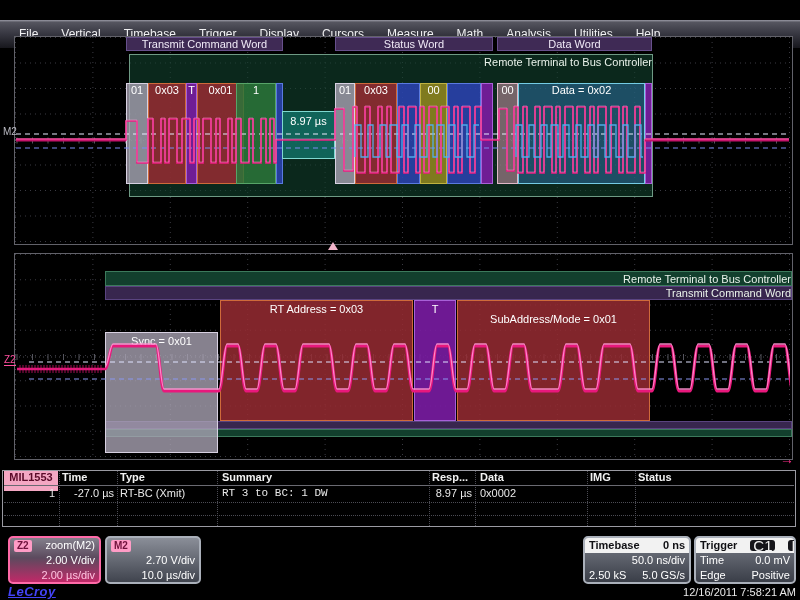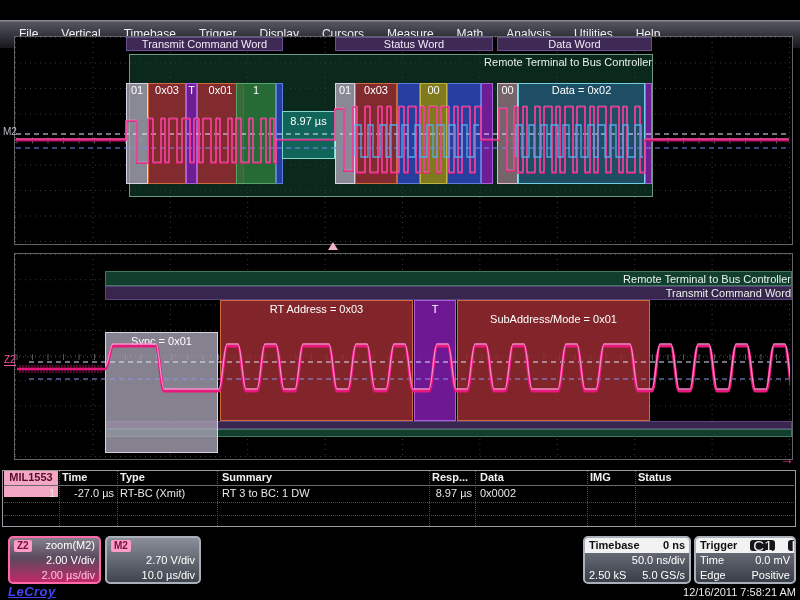--- a/index.html
+++ b/index.html
@@ -32,21 +32,21 @@
   .f-pinkgray{background:rgba(205,150,170,.55);border-color:#e0b8c8;}
   .f-datablue{background:rgba(45,110,160,.55);border-color:#74cce4;}
   .band{position:absolute;box-sizing:border-box;z-index:1;}
   
   #dtable{position:absolute;left:2px;top:470px;width:794px;height:57px;background:#000;
           border:1px solid #9a9aa2;box-sizing:border-box;}
   .th{position:absolute;top:0;height:13px;line-height:13px;color:#f2f2f2;font-size:11px;font-weight:bold;white-space:nowrap;}
   .td{position:absolute;height:13px;line-height:13px;color:#e8e8e8;font-size:11px;white-space:nowrap;}
   .vsep{position:absolute;top:0;bottom:0;width:0;border-left:1px dotted #4c4c54;}
   .hsep{position:absolute;left:1px;right:1px;height:0;border-top:1px dotted #4c4c54;}
-  #mil-badge{position:absolute;left:1px;top:0;width:54px;height:26px;background:#f4a7c3;
+  #mil-badge{position:absolute;left:1px;top:0;width:54px;height:20px;background:#f4a7c3;
              color:#5a0a28;font-size:11px;font-weight:bold;text-align:center;line-height:13px;}
   
   .dbox{position:absolute;top:536px;height:48px;border-radius:5px;box-sizing:border-box;
         font-size:11px;color:#fff;overflow:hidden;}
   .dbox .row{height:15px;line-height:15px;padding:0 4px;display:flex;justify-content:space-between;align-items:center;}
   .badge-pink{background:#ff9cc6;color:#70123c;font-weight:bold;font-size:10px;padding:0 3px;border-radius:2px;line-height:12px;}
   .badge-dark{background:#15151a;color:#f0f0f0;font-weight:normal;font-size:15px;padding:0 3px;border-radius:3px;line-height:11px;margin-left:13px;}
   .white-head{background:#f2f2f2;color:#101014;font-weight:bold;}
   .rt{text-align:right;width:100%;}
   
@@ -339,21 +339,21 @@
     <div class="vsep" style="left:426px;"></div>
     <div class="vsep" style="left:472px;"></div>
     <div class="vsep" style="left:584px;"></div>
     <div class="vsep" style="left:632px;"></div>
     <div class="hsep" style="top:14px;border-top:1px solid #6a6a72;"></div>
 
     <div>
       <div class="td" style="left:14px;top:16px;width:38px;text-align:right;">1</div>
       <div class="td" style="left:54px;top:16px;width:57px;text-align:right;">-27.0 µs</div>
       <div class="td" style="left:117px;top:16px;">RT-BC (Xmit)</div>
-      <div class="td" style="left:219px;top:16px;">RT 3 to BC: 1 DW</div>
+      <div class="td" style="left:219px;top:16px;font-family:Liberation Mono, monospace;">RT 3 to BC: 1 DW</div>
       <div class="td" style="left:412px;top:16px;width:57px;text-align:right;">8.97 µs</div>
       <div class="td" style="left:477px;top:16px;">0x0002</div>
     </div>
     <div class="hsep" style="top:31px;"></div>
     <div class="hsep" style="top:44px;"></div>
   </div>
 
   <div class="dbox" style="left:8px;width:93px;border:2px solid #ff6aa8;
        background:linear-gradient(#83808c,#5c4a5e 45%,#c02968);">
     <div class="row">

